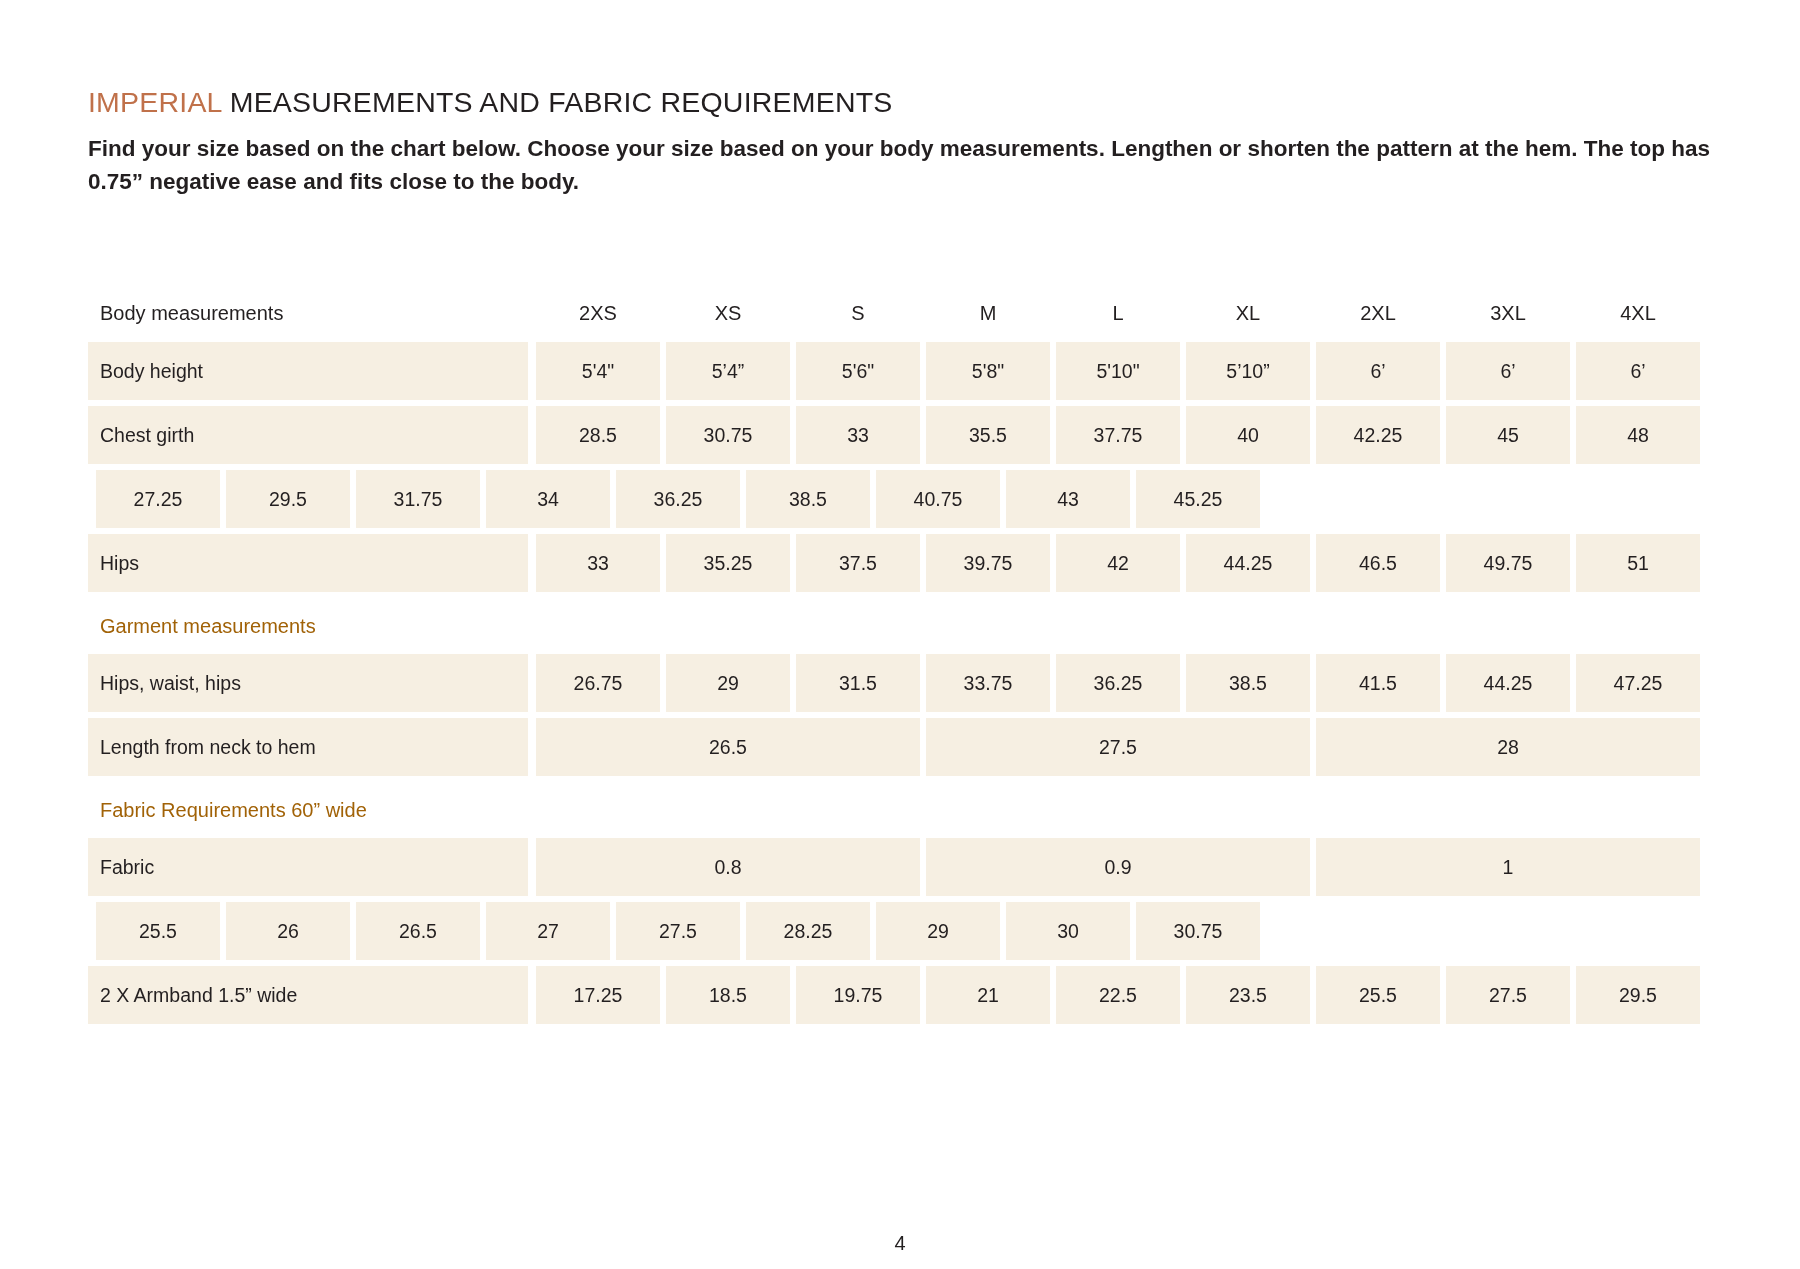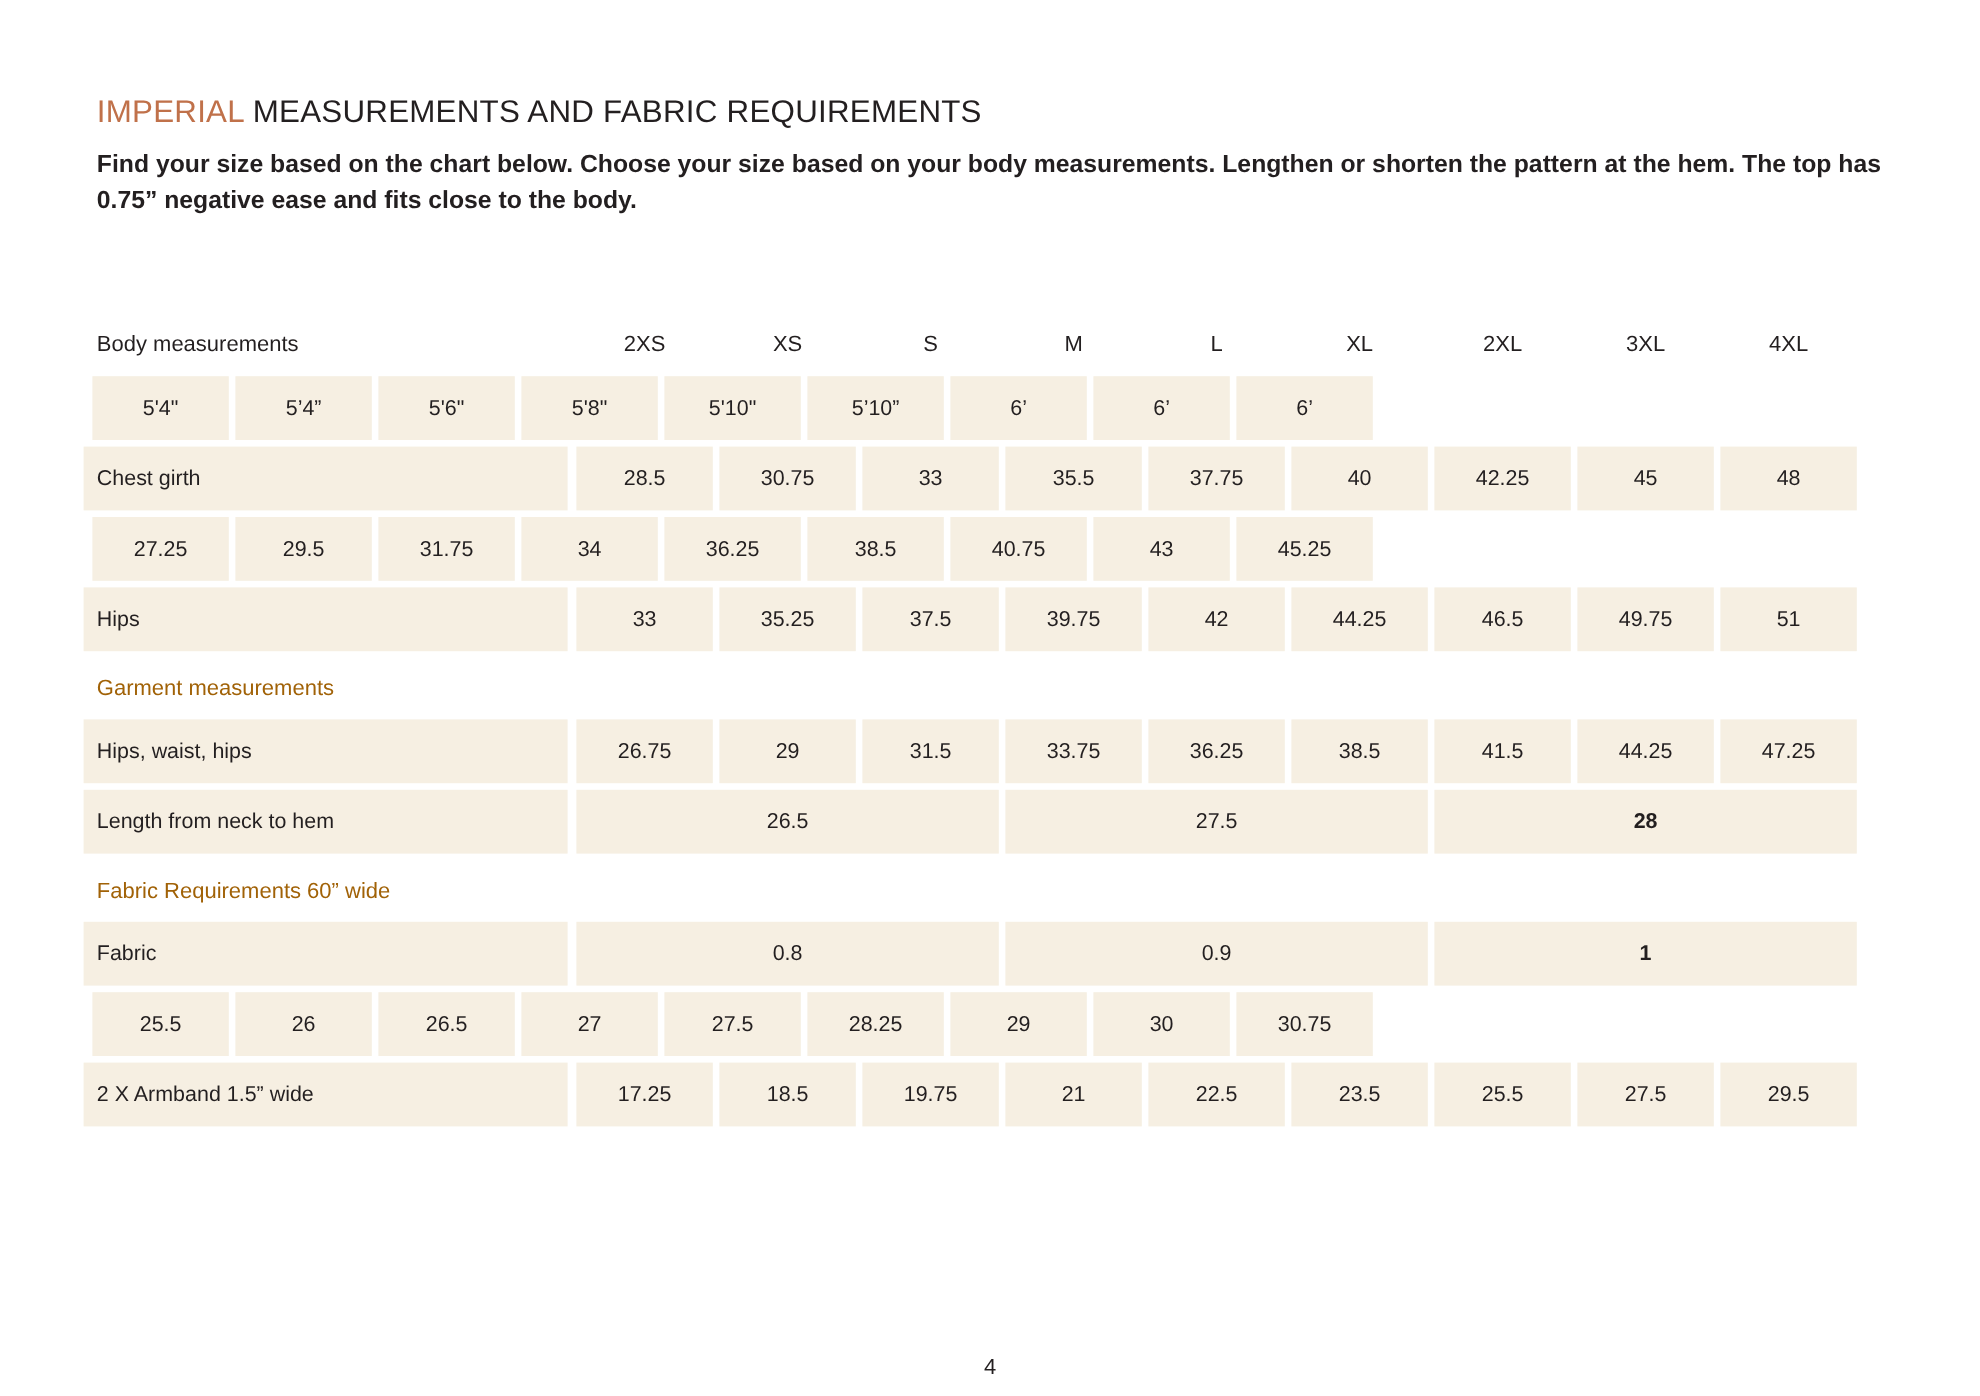--- a/index.html
+++ b/index.html
@@ -47,21 +47,21 @@
     width: 1625px;
     font-size: 22.5px;
     line-height: 33px;
     color: #231f20;
     font-weight: bold;
   }
 
   
   .table {
     position: absolute;
-    left: 76px;
+    left: 88px;
     top: 290px;
     width: 1620px;
   }
 
   .row {
     display: flex;
     align-items: stretch;
     margin-bottom: 6px;
   }
 
@@ -94,21 +94,21 @@
   }
   .size-cell:last-child {
     margin-right: 0;
   }
   .span3 {
     width: 384px;
     flex: 0 0 384px;
     justify-content: center;
     margin-right: 6px;
   }
-  .span3:last-child { margin-right: 0; font-weight: bold; }
+  .span3:last-child { margin-right: 0; }
 
   
   .header-row .cell {
     height: 46px;
     background: transparent;
   }
   .header-row .label-cell {
     font-size: 20px;
   }
   .header-row .size-cell {
@@ -165,20 +165,21 @@
       <div class="cell size-cell">S</div>
       <div class="cell size-cell">M</div>
       <div class="cell size-cell">L</div>
       <div class="cell size-cell">XL</div>
       <div class="cell size-cell">2XL</div>
       <div class="cell size-cell">3XL</div>
       <div class="cell size-cell">4XL</div>
     </div>
 
     <div class="row data-row">
+      <div class="cell label-cell">Body height</div>
       <div class="gap"></div>
       <div class="cell size-cell">5'4"</div>
       <div class="cell size-cell">5’4”</div>
       <div class="cell size-cell">5'6"</div>
       <div class="cell size-cell">5'8"</div>
       <div class="cell size-cell">5'10"</div>
       <div class="cell size-cell">5’10”</div>
       <div class="cell size-cell">6’</div>
       <div class="cell size-cell">6’</div>
       <div class="cell size-cell">6’</div>

